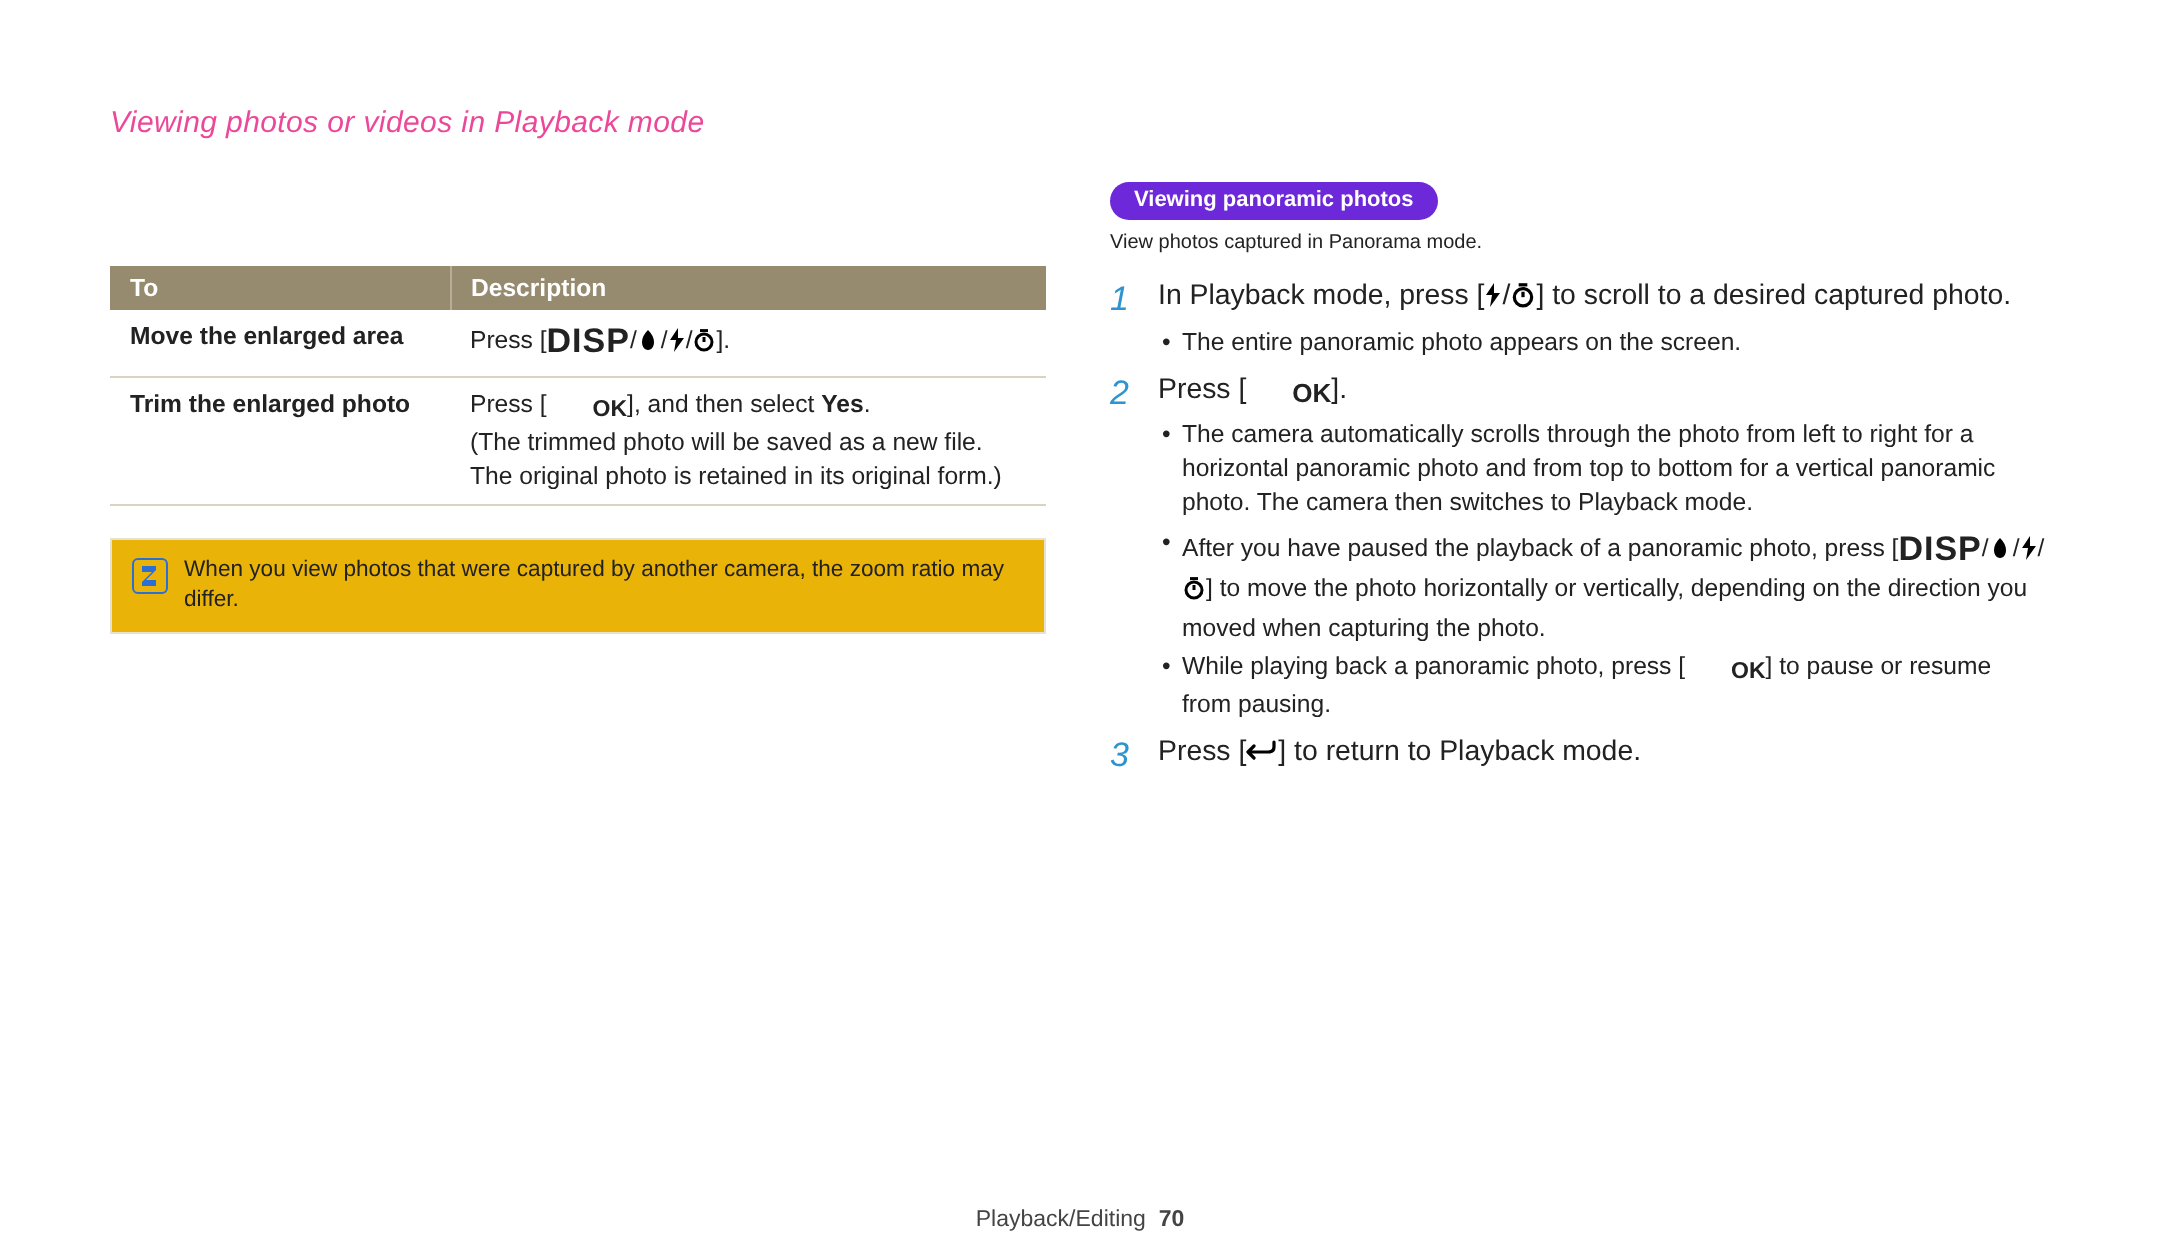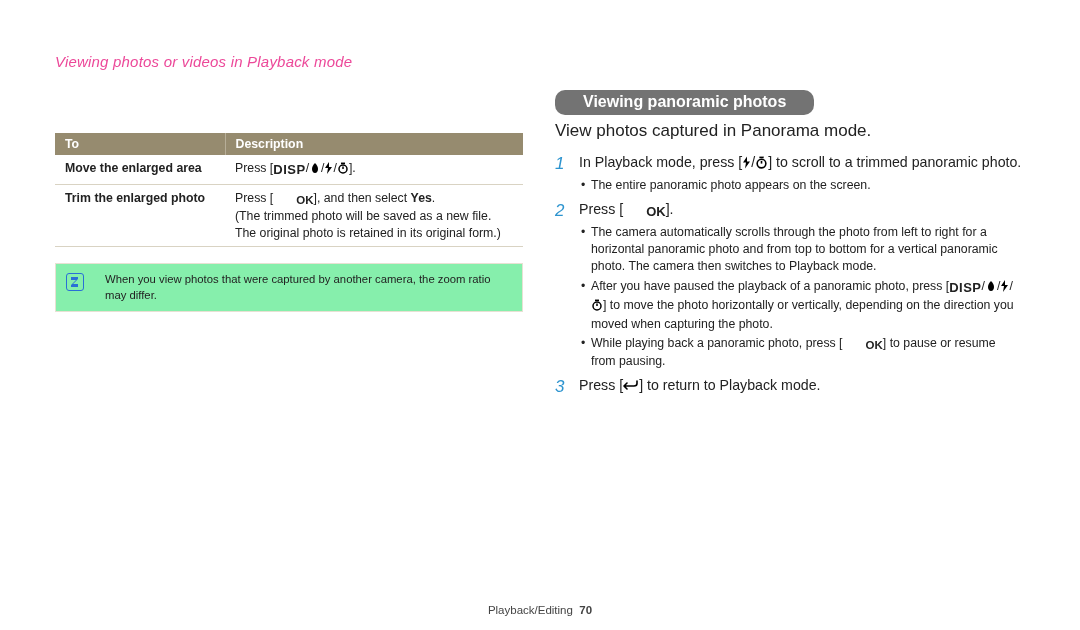--- a/index.html
+++ b/index.html
@@ -9,38 +9,38 @@
   .cols { display: flex; gap: 32px; }
   .leftcol { width: 468px; }
   .rightcol { width: 468px; }
   
   table { width: 100%; border-collapse: collapse; font-size: 12.3px; margin-top: 43px; }
   thead th { background: #968b6f; color: #fff; text-align: left; padding: 4px 10px; font-weight: 600; }
   thead th:first-child { border-right: 1px solid #b7ae98; }
   tbody td { padding: 5px 10px; border-bottom: 1px solid #d9d3c3; vertical-align: top; line-height: 1.35; }
   tbody td:first-child { font-weight: 700; width: 170px; }
   
-  .note { display: flex; gap: 21px; background: #86efac; border: 1px solid #e7e1d3; padding: 8px 10px; margin-top: 16px; font-size: 11.3px; line-height: 1.35; }
+  .note { display: flex; gap: 8px; background: #eab308; border: 1px solid #e7e1d3; padding: 8px 10px; margin-top: 16px; font-size: 11.3px; line-height: 1.35; }
   .note .icon { width: 18px; height: 18px; border: 1.5px solid #2a6fd6; border-radius: 3px; display: flex; align-items: center; justify-content: center; flex-shrink: 0; margin-top: 1px; }
   .note .icon svg { display: block; }
   
-  .pill { display: inline-block; background: #737373; color: #fff; font-weight: 600; font-size: 16px; padding: 3px 28px 4px; border-radius: 10px; margin-bottom: 6px; }
-  .intro { font-size: 17px; margin-bottom: 12px; }
+  .pill { display: inline-block; background: #6d28d9; color: #fff; font-weight: 600; font-size: 11px; padding: 3px 12px 4px; border-radius: 10px; margin-bottom: 6px; }
+  .intro { font-size: 10px; margin-bottom: 12px; }
   
   .steps { font-size: 14px; }
   .step { display: flex; gap: 10px; margin-bottom: 4px; }
   .step .num { color: #2d94cf; font-style: italic; font-size: 17px; font-weight: 400; width: 14px; flex-shrink: 0; line-height: 1.25; }
   .step .body { flex: 1; }
   .step .body .main { font-size: 14.2px; line-height: 1.35; }
   .sub { list-style: none; padding-left: 0; margin-top: 3px; }
   .sub li { position: relative; padding-left: 12px; font-size: 12.3px; line-height: 1.4; margin-bottom: 2px; }
   .sub li::before { content: "•"; position: absolute; left: 2px; }
   
   .g { display: inline-block; vertical-align: -2px; }
-  .g.disp { font-family: Arial, sans-serif; font-weight: 700; font-size: 13px; letter-spacing: 0.5px; }
+  .g.disp { font-family: Arial, sans-serif; font-weight: 700; font-size: 17px; letter-spacing: 0.5px; }
   .g.ok { font-family: Arial, sans-serif; font-weight: 700; font-size: 11.5px; border: 0; padding-left: 23px; }
   
   .footer { position: absolute; left: 0; right: 0; bottom: 14px; text-align: center; font-size: 11.5px; color: #444; }
   .footer .pn { font-weight: 700; }
   b { font-weight: 700; }
 </style>
 </head>
 <body>
 
 <div class="page">
@@ -98,21 +98,21 @@
         <div class="step">
           <div class="num">1</div>
           <div class="body">
             <div class="main">
               <span>In Playback mode, press [</span><span class="g"><svg width="9" height="13" viewBox="0 0 9 12">
                     <path d="M5 0 L1 6 L4 6 L3 12 L8 5 L5 5 Z" fill="#000"></path>
                   </svg></span>/<span class="g"><svg width="13" height="13" viewBox="0 0 12 12">
                     <circle cx="6" cy="7" r="4" fill="none" stroke="#000" stroke-width="1.5"></circle>
                     <line x1="6" y1="7" x2="6" y2="4.5" stroke="#000" stroke-width="1.5"></line>
                     <line x1="4" y1="1.3" x2="8" y2="1.3" stroke="#000" stroke-width="1.5"></line>
-                  </svg></span><span>] to scroll to a trimmed panoramic photo.</span>
+                  </svg></span><span>] to scroll to a desired captured photo.</span>
             </div>
             <ul class="sub">
               <li>The entire panoramic photo appears on the screen.</li>
             </ul>
           </div>
         </div>
 
         <div class="step">
           <div class="num">2</div>
           <div class="body">

